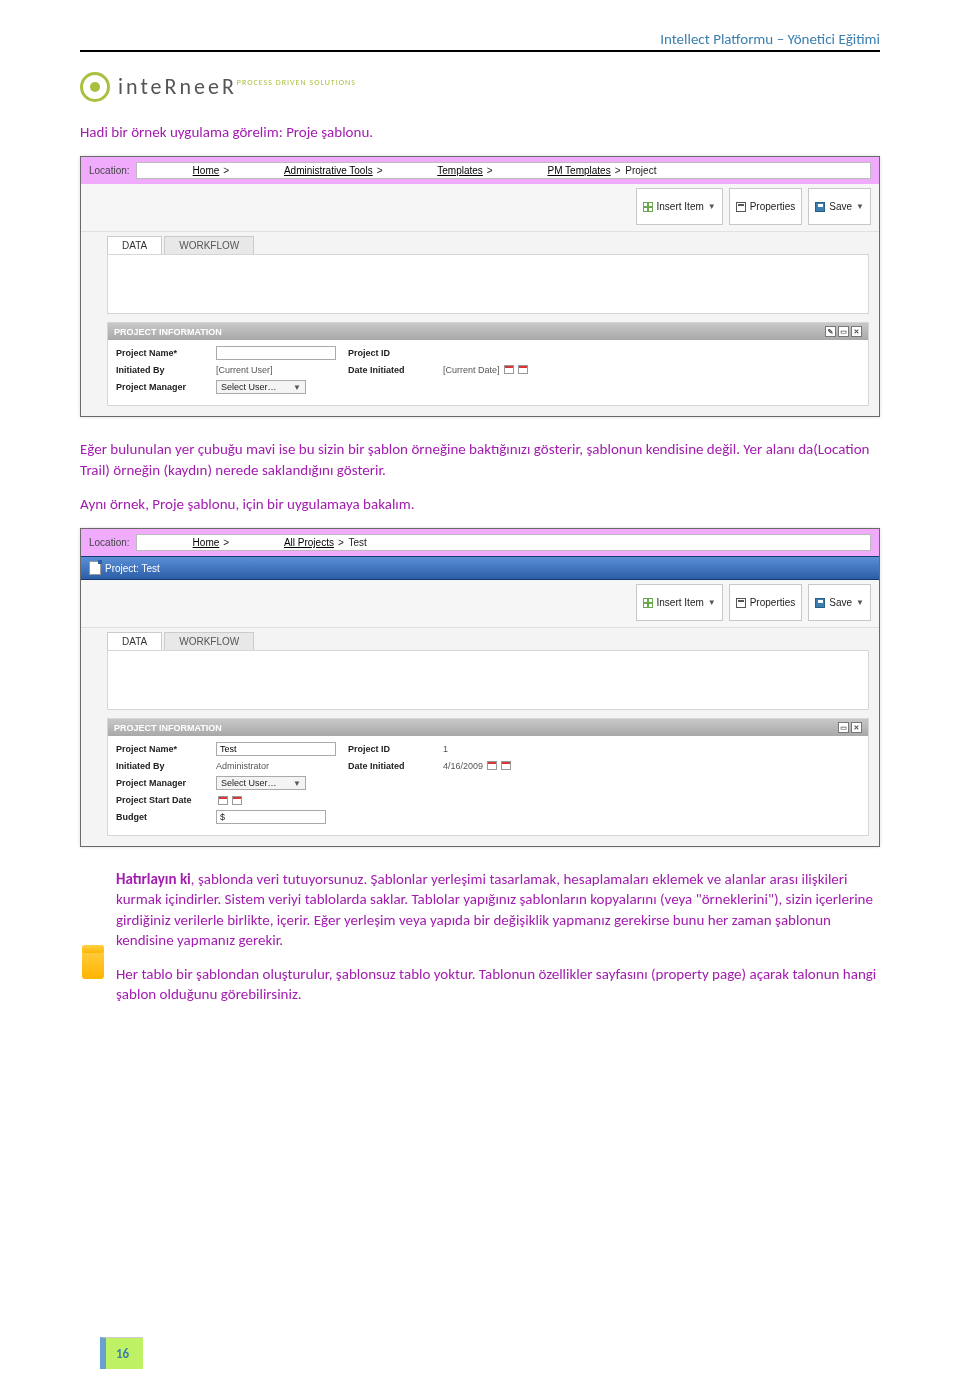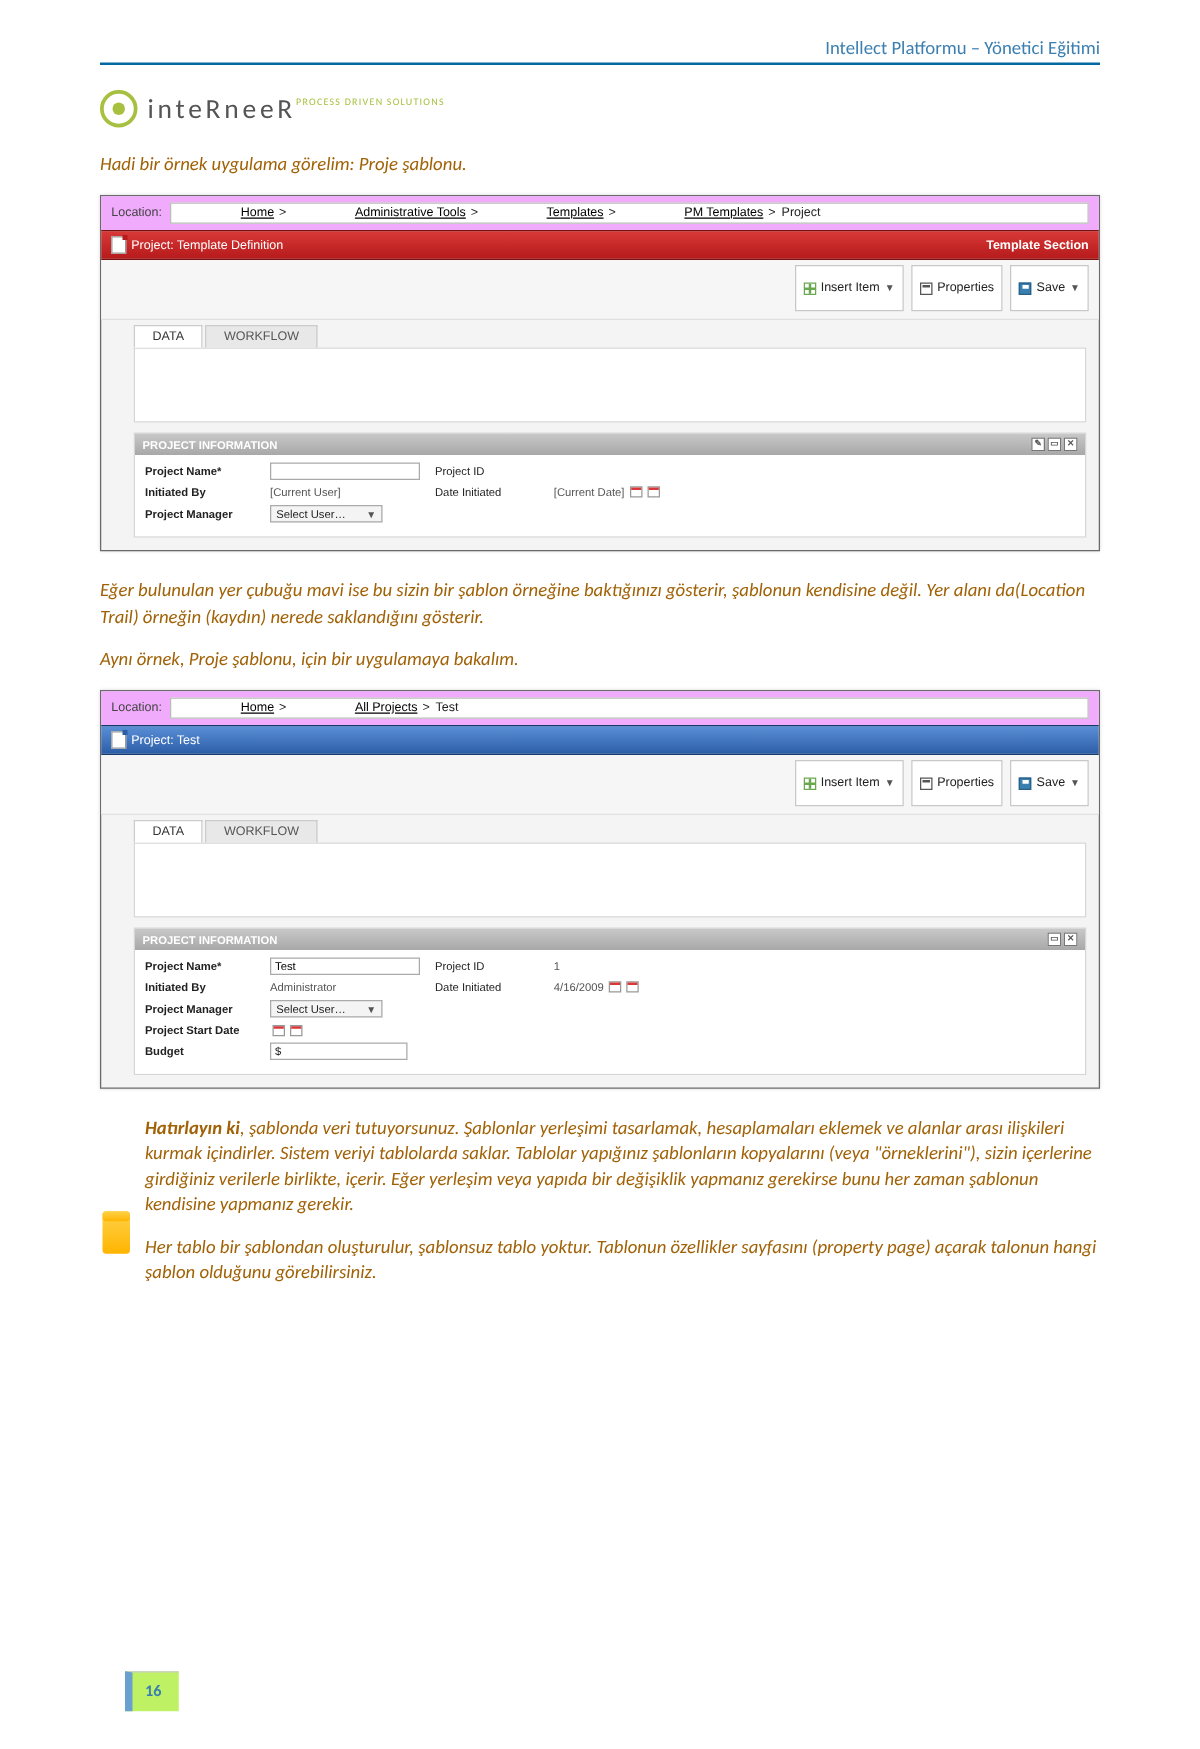--- a/index.html
+++ b/index.html
@@ -1,27 +1,27 @@
 <!DOCTYPE html>
 <html><head>
 <meta charset="utf-8">
 <style>
   * { box-sizing: border-box; margin: 0; padding: 0; }
   body { font-family: Calibri, Arial, sans-serif; background: #fff; width: 960px; margin: 0 auto; padding: 0; color: #333; font-size: 15px; }
   .page { padding: 30px 80px 40px 80px; position: relative; min-height: 1399px; }
-  .header { display: flex; justify-content: space-between; align-items: center; border-bottom: 2px solid #0369a1; padding-bottom: 2px; margin-bottom: 14px; }
+  .header { display: flex; justify-content: space-between; align-items: center; border-bottom: 2px solid #000000; padding-bottom: 2px; margin-bottom: 14px; }
   .header-title { color: #3b7fb0; font-size: 15px; font-weight: 400; }
   .logo { display: flex; align-items: center; gap: 8px; padding-top: 6px; }
   .logo-mark { width: 30px; height: 30px; border-radius: 50%; border: 3px solid #a8c040; display: flex; align-items: center; justify-content: center; }
   .logo-dot { width: 10px; height: 10px; background: #a8c040; border-radius: 50%; }
   .logo-text { display: flex; flex-direction: row; line-height: 1; }
   .logo-name { font-size: 22px; letter-spacing: 3px; color: #555; font-weight: 400; }
   .logo-tag { font-size: 8px; color: #a8c040; letter-spacing: 1px; margin-top: 2px; text-align: right; }
   .content { margin-top: 20px; }
-  .content p { margin-bottom: 14px; line-height: 1.35; color: #a16207; font-style: italic; }
+  .content p { margin-bottom: 14px; line-height: 1.35; color: #a21caf; }
   .note-row { display: flex; align-items: flex-start; gap: 10px; margin-top: 20px; }
   .note-icon { width: 26px; flex-shrink: 0; margin-top: 72px; }
   .note-body { flex: 1; }
   .exclaim { width: 22px; height: 34px; background: linear-gradient(#ffd24a, #ffb400); border-radius: 3px; position: relative; margin: 0 auto; }
   .exclaim::after { content: ""; display: block; width: 22px; height: 8px; background: linear-gradient(#ffd24a, #ffb400); border-radius: 3px; margin-top: 4px; }
 
   
   .shot { border: 1px solid #6a6a6a; background: #f4f4f4; font-family: Verdana, Tahoma, sans-serif; font-size: 10px; color: #222; margin: 14px 0 22px 0; box-shadow: 0 0 3px rgba(0,0,0,0.15); }
   .loc-row { padding: 5px 8px; display: flex; align-items: center; gap: 6px; background: #f0abfc; }
   .loc-label { color: #444; font-size: 10px; }
@@ -55,21 +55,21 @@
   .section-header { background: linear-gradient(#c8c8c8, #a8a8a8); color: #fff; font-weight: bold; font-size: 9px; padding: 3px 6px; display: flex; justify-content: space-between; align-items: center; }
   .section-tools { display: flex; gap: 2px; }
   .mini-ic { width: 11px; height: 11px; background: #fff; border: 1px solid #777; display: inline-block; font-size: 7px; text-align: center; line-height: 9px; color: #555; cursor: pointer; }
   .section-body { padding: 6px 8px; background: #fff; }
   .row { display: flex; align-items: center; margin-bottom: 5px; font-size: 9px; }
   .fld-label { width: 100px; font-weight: bold; color: #222; }
   .fld-ctrl { width: 120px; }
   .fld-ctrl input[type=text] { width: 100%; border: 1px solid #aaa; padding: 1px 3px; font-size: 9px; font-family: inherit; }
   .fld-ctrl .static { color: #555; font-size: 9px; }
   .fld-ctrl .dropdown { border: 1px solid #aaa; background: #f4f4f4; padding: 1px 4px; display: flex; justify-content: space-between; align-items: center; width: 90px; cursor: pointer; }
-  .fld-label2 { width: 95px; font-weight: normal; margin-left: 12px; }
+  .fld-label2 { width: 95px; font-weight: bold; margin-left: 12px; }
   .fld-ctrl2 { flex: 0 0 auto; color: #555; min-width: 100px; display: flex; align-items: flex-start; gap: 2px; }
   .date-ic { width: 10px; height: 9px; border: 1px solid #999; background: #fff; display: inline-block; position: relative; margin-left: 2px; }
   .date-ic::before { content: ""; position: absolute; top: 0; left: 0; right: 0; height: 2px; background: #d83838; }
   .dollar-field { border: 1px solid #aaa; padding: 1px 3px; width: 110px; display: flex; align-items: center; }
   .dollar-field span { font-size: 9px; }
   
   .page-num { position: absolute; bottom: 30px; left: 100px; border-left: 6px solid #6aa0d0; border-top: 1px solid #ccc; padding: 8px 14px 8px 10px; color: #3b7fb0; font-weight: bold; font-size: 13px; background: #bef264; }
 </style>
 </head>
 <body>
@@ -97,27 +97,20 @@
       <div class="loc-row">
         <span class="loc-label">Location:</span>
         <div class="loc-trail">
           <a>Home</a><span class="sep">&gt;</span>
           <a>Administrative Tools</a><span class="sep">&gt;</span>
           <a>Templates</a><span class="sep">&gt;</span>
           <a>PM Templates</a><span class="sep">&gt;</span>
           <span>Project</span>
         </div>
       </div>
-      <div class="bar red">
-        <div class="bar-title">
-            <span class="doc-icon"></span>
-            <span>Project: Template Definition</span>
-          </div>
-        <div class="bar-right">Template Section</div>
-      </div>
       <div class="toolbar">
         <div class="btn">
             <span class="ic ic-plus"></span>
             <span>Insert Item</span>
             <span class="caret">▼</span>
           </div>
         <div class="btn">
             <span class="ic ic-prop"></span>
             <span>Properties</span>
           </div>

